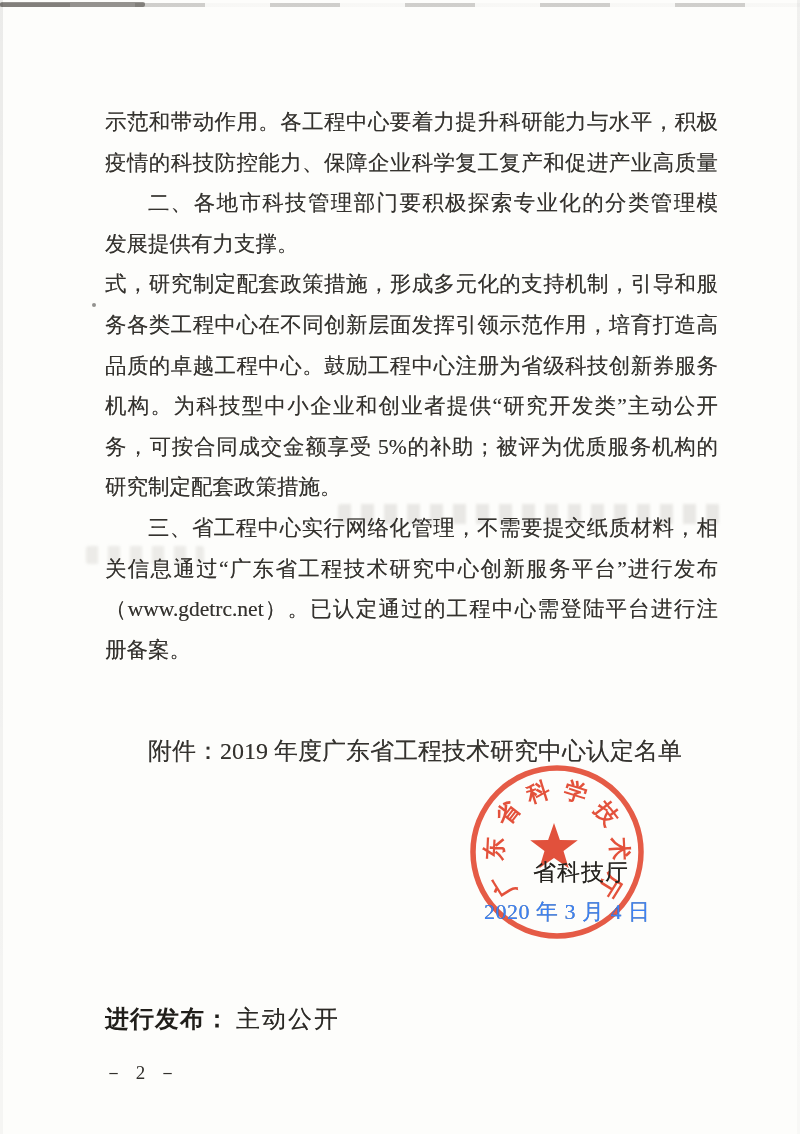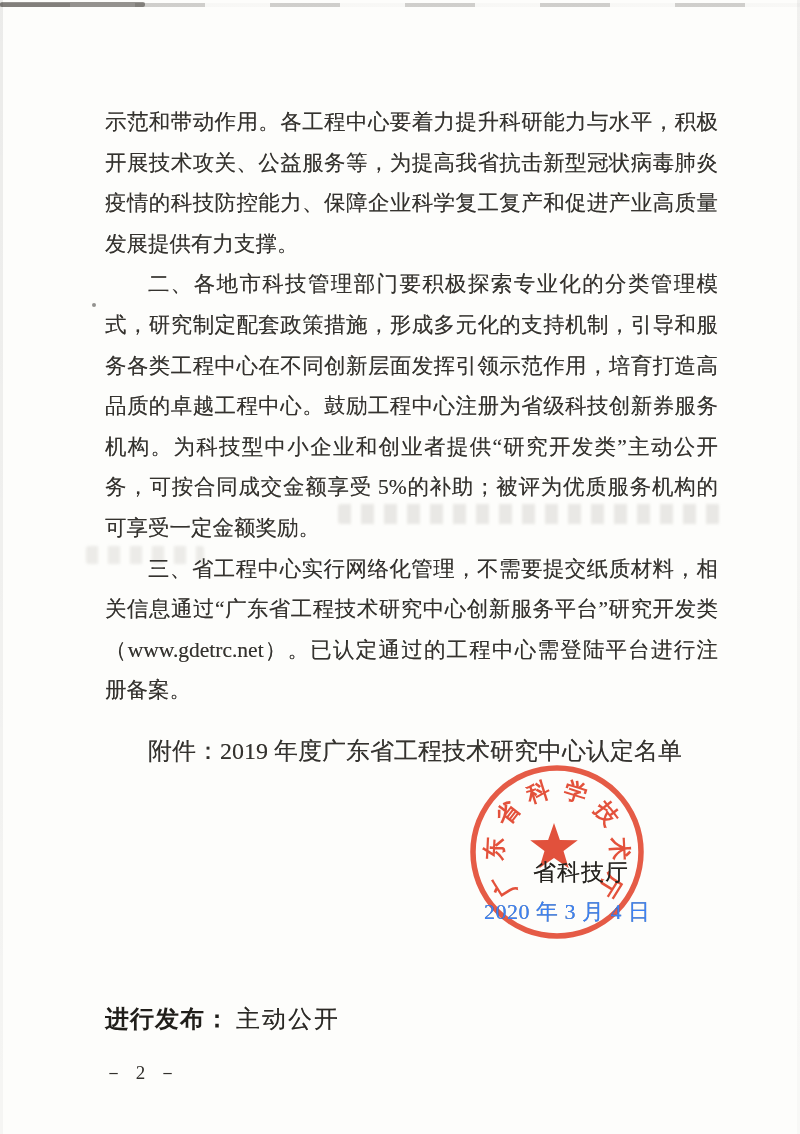--- a/index.html
+++ b/index.html
@@ -89,32 +89,31 @@
   <div class="scan-top-line"></div>
   <div class="scan-top-corner"></div>
   <div class="scan-left-edge"></div>
   <div class="scan-right-edge"></div>
   <div class="ink-dot"></div>
   <div class="ghost-1"></div>
   <div class="ghost-2"></div>
 
   <div class="body-text">
       <div class="line j">示范和带动作用。各工程中心要着力提升科研能力与水平，积极</div>
-      <div class="line j">开展技术攻关、公益服务等，为提高我省抗击新型冠状病毒肺炎</div>
       <div class="line j">疫情的科技防控能力、保障企业科学复工复产和促进产业高质量</div>
+      <div class="line j ind">二、各地市科技管理部门要积极探索专业化的分类管理模</div>
       <div class="line">发展提供有力支撑。</div>
-      <div class="line j ind">二、各地市科技管理部门要积极探索专业化的分类管理模</div>
       <div class="line j">式，研究制定配套政策措施，形成多元化的支持机制，引导和服</div>
       <div class="line j">务各类工程中心在不同创新层面发挥引领示范作用，培育打造高</div>
       <div class="line j">品质的卓越工程中心。鼓励工程中心注册为省级科技创新券服务</div>
       <div class="line j">机构。为科技型中小企业和创业者提供“研究开发类”主动公开</div>
       <div class="line j">务，可按合同成交金额享受 5%的补助；被评为优质服务机构的</div>
-      <div class="line">可享受一定金额奖励。</div>
+      <div class="line">研究制定配套政策措施。</div>
       <div class="line j ind">三、省工程中心实行网络化管理，不需要提交纸质材料，相</div>
-      <div class="line j">关信息通过“广东省工程技术研究中心创新服务平台”研究开发类</div>
+      <div class="line j">关信息通过“广东省工程技术研究中心创新服务平台”进行发布</div>
       <div class="line j">（www.gdetrc.net）。已认定通过的工程中心需登陆平台进行注</div>
       <div class="line">册备案。</div>
     </div>
 
   <div class="attachment">附件：2019 年度广东省工程技术研究中心认定名单</div>
 
   <svg class="seal" viewBox="0 0 200 200" xmlns="http://www.w3.org/2000/svg">
     <circle cx="100" cy="100" r="84" fill="none" stroke="#e2452d" stroke-width="5.5" stroke-opacity="0.95"></circle>
     <g transform="translate(97,96)">
       <polygon fill="#dd3a22" fill-opacity="0.95" points="0,-25 5.88,-8.09 23.78,-7.72 9.51,3.09 14.69,20.22 0,10 -14.69,20.22 -9.51,3.09 -23.78,-7.72 -5.88,-8.09"></polygon>

